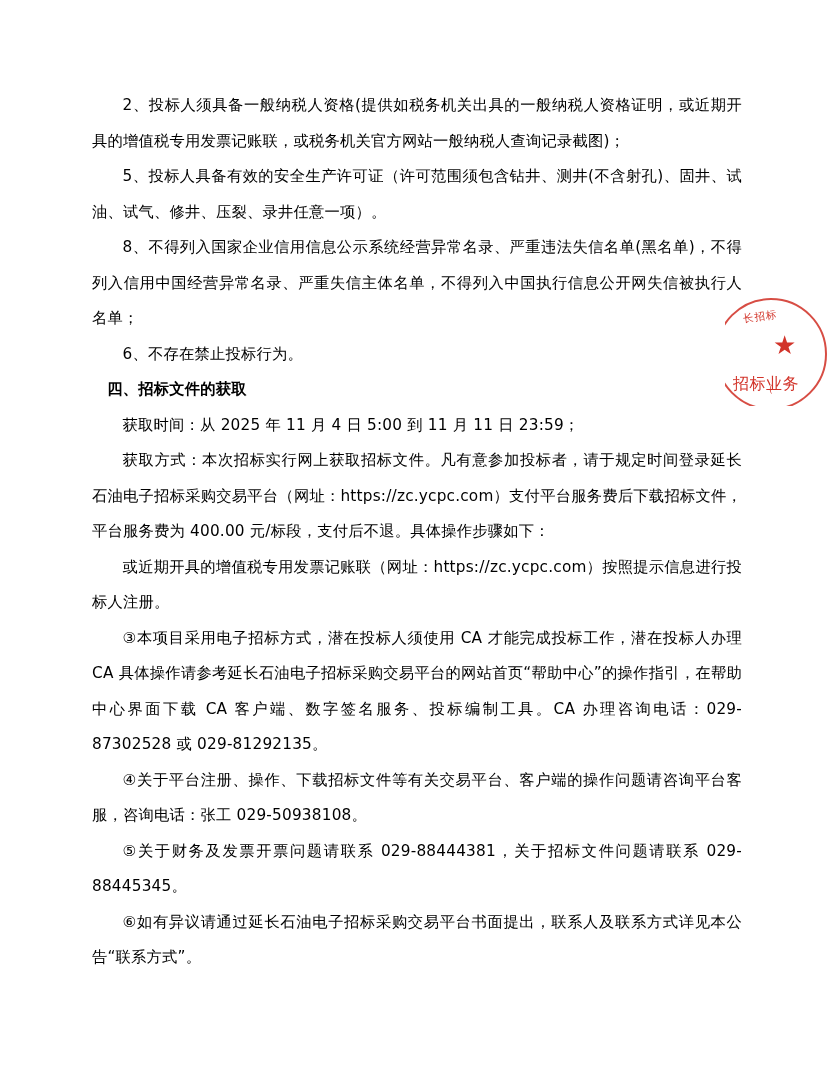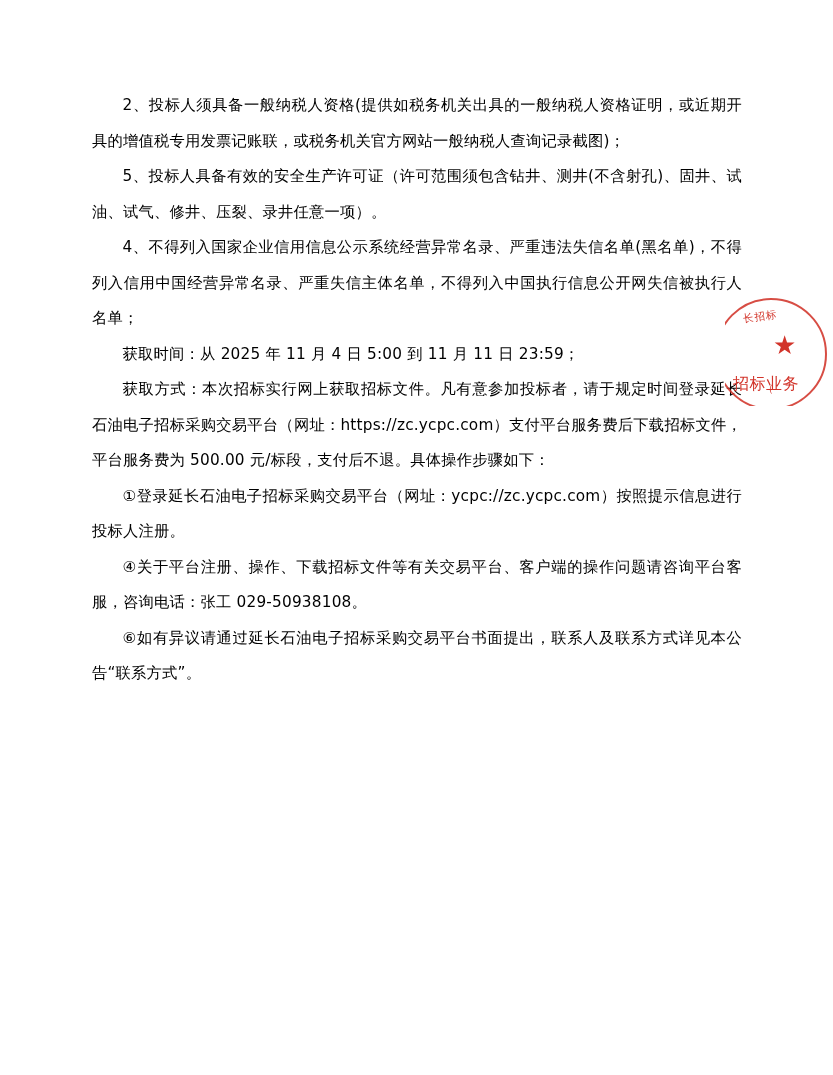--- a/index.html
+++ b/index.html
@@ -105,27 +105,31 @@
 </style>
 </head>
 <body>
 
 <div class="page">
 
   <div class="content">
 
     <p class="indent">2、投标人须具备一般纳税人资格(提供如税务机关出具的一般纳税人资格证明，或近期开具的增值税专用发票记账联，或税务机关官方网站一般纳税人查询记录截图)；</p>
     <p class="indent">5、投标人具备有效的安全生产许可证（许可范围须包含钻井、测井(不含射孔)、固井、试油、试气、修井、压裂、录井任意一项）。</p>
-    <p class="indent">4、不得列入国家企业信用信息公示系统经营异常名录、严重违法失信名单(黑名单)，不得列入信用中国经营异常名录、严重失信主体名单，不得列入中国执行信息公开网失信被执行人名单；</p>
+    <p class="indent">8、不得列入国家企业信用信息公示系统经营异常名录、严重违法失信名单(黑名单)，不得列入信用中国经营异常名录、严重失信主体名单，不得列入中国执行信息公开网失信被执行人名单；</p>
+    <p class="indent">6、不存在禁止投标行为。</p>
 
+    <p class="heading">四、招标文件的获取</p>
 
     <p class="indent">获取时间：从 2025 年 11 月 4 日 5:00 到 11 月 11 日 23:59；</p>
-    <p class="indent">获取方式：本次招标实行网上获取招标文件。凡有意参加投标者，请于规定时间登录延长石油电子招标采购交易平台（网址：https://zc.ycpc.com）支付平台服务费后下载招标文件，平台服务费为 500.00 元/标段，支付后不退。具体操作步骤如下：</p>
-    <p class="indent">①登录延长石油电子招标采购交易平台（网址：ycpc://zc.ycpc.com）按照提示信息进行投标人注册。</p>
+    <p class="indent">获取方式：本次招标实行网上获取招标文件。凡有意参加投标者，请于规定时间登录延长石油电子招标采购交易平台（网址：https://zc.ycpc.com）支付平台服务费后下载招标文件，平台服务费为 400.00 元/标段，支付后不退。具体操作步骤如下：</p>
+    <p class="indent">或近期开具的增值税专用发票记账联（网址：https://zc.ycpc.com）按照提示信息进行投标人注册。</p>
+    <p class="indent">③本项目采用电子招标方式，潜在投标人须使用 CA 才能完成投标工作，潜在投标人办理 CA 具体操作请参考延长石油电子招标采购交易平台的网站首页“帮助中心”的操作指引，在帮助中心界面下载 CA 客户端、数字签名服务、投标编制工具。CA 办理咨询电话：029-87302528 或 029-81292135。</p>
     <p class="indent">④关于平台注册、操作、下载招标文件等有关交易平台、客户端的操作问题请咨询平台客服，咨询电话：张工 029-50938108。</p>
+    <p class="indent">⑤关于财务及发票开票问题请联系 029-88444381，关于招标文件问题请联系 029-88445345。</p>
     <p class="indent">⑥如有异议请通过延长石油电子招标采购交易平台书面提出，联系人及联系方式详见本公告“联系方式”。</p>
 
   </div>
 
   <div class="stamp">
     <div class="stamp-inner"></div>
     <div class="stamp-text-top">长招标</div>
     <div class="stamp-star">★</div>
     <div class="stamp-text-mid">招标业务</div>
     <div class="stamp-text-bottom">（</div>

